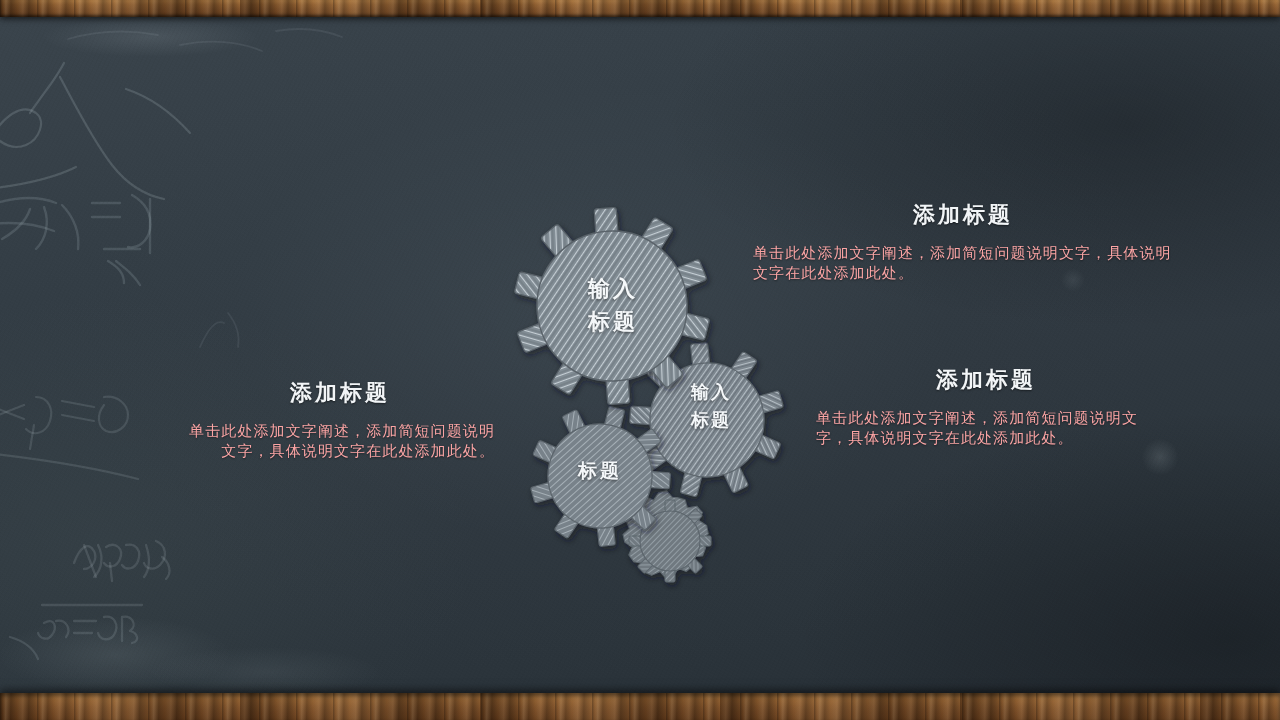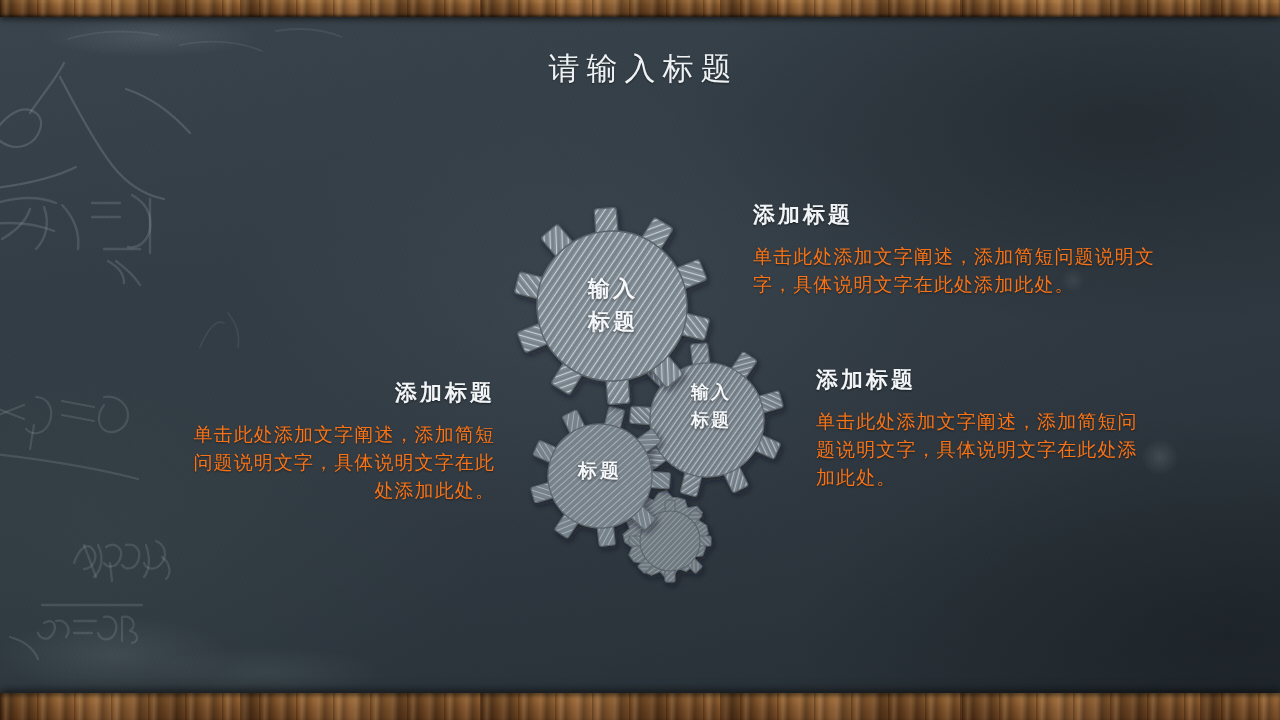--- a/index.html
+++ b/index.html
@@ -65,24 +65,25 @@
     text-shadow:0 1px 2px rgba(0,0,0,.45);
     z-index:20;
   }
 
   
   .block { position:absolute; z-index:20; }
   .block h3 {
     font-size:22px; font-weight:700; color:#f2f5f7;
     letter-spacing:3px; margin-bottom:13px;
     text-shadow:0 1px 2px rgba(0,0,0,.5);
+    text-align:center;
   }
   .block p {
-    font-size:19px; font-weight:400; color:#f97316;
-    line-height:28px; letter-spacing:1.1px;
+    font-size:15px; font-weight:400; color:#fca5a5;
+    line-height:20px; letter-spacing:1.1px;
     text-shadow:0 1px 2px rgba(0,0,0,.45);
   }
 
   #block-tr { left:753px;  top:200px; width:420px; text-align:left; }
   #block-br { left:816px;  top:365px; width:340px; text-align:left; }
   #block-l  { left:185px;  top:378px; width:310px; text-align:right; }
   #block-l h3 { letter-spacing:3px; }
 
   
   .gears { position:absolute; left:0; top:0; width:1280px; height:720px; z-index:15; }
@@ -273,21 +274,20 @@
     <div>标题</div>
   </div>
   <div class="gear-label" id="lbl-g2">
     <div>输入</div>
     <div>标题</div>
   </div>
   <div class="gear-label" id="lbl-g3">
     <div>标题</div>
   </div>
 
-  <div class="title">请输入标题</div>
 
   <div class="block" id="block-tr">
     <h3>添加标题</h3>
     <p>单击此处添加文字阐述，添加简短问题说明文字，具体说明文字在此处添加此处。</p>
   </div>
 
   <div class="block" id="block-br">
     <h3>添加标题</h3>
     <p>单击此处添加文字阐述，添加简短问题说明文字，具体说明文字在此处添加此处。</p>
   </div>

